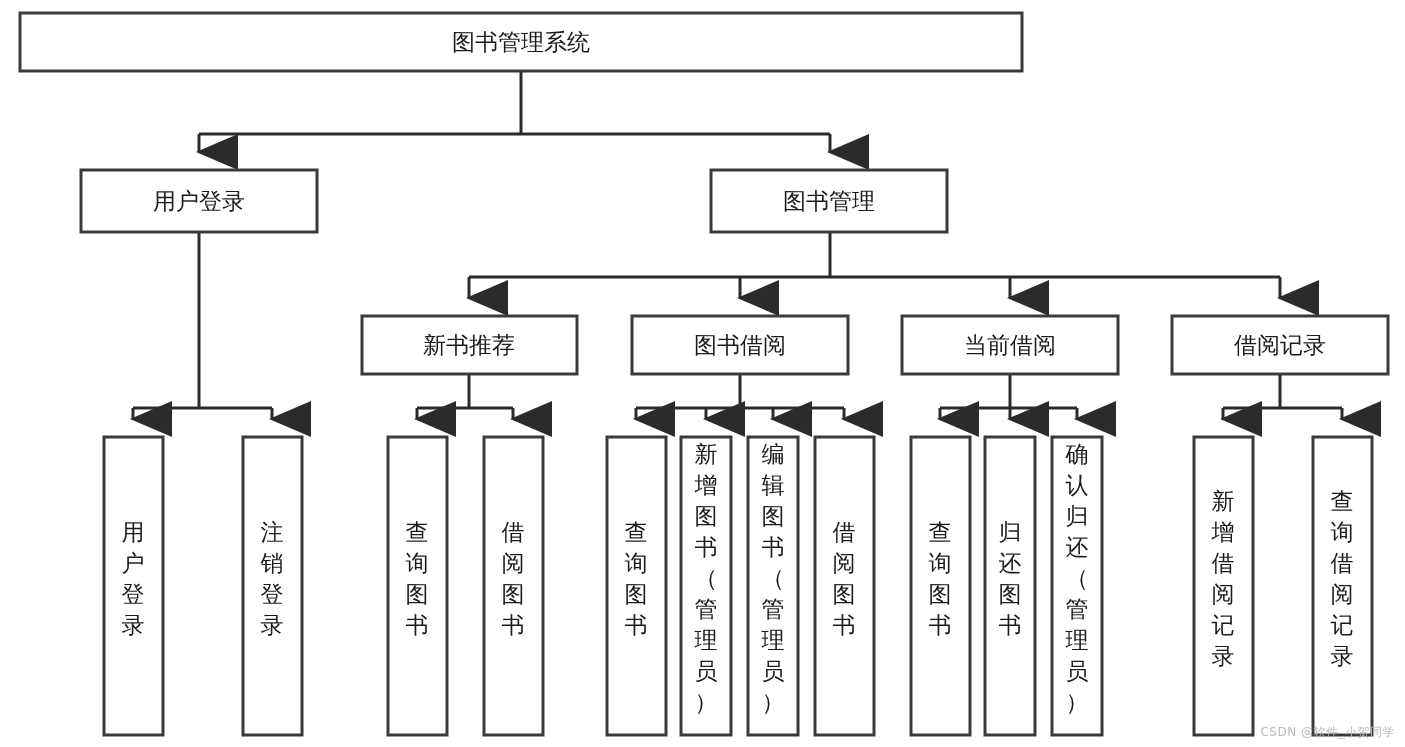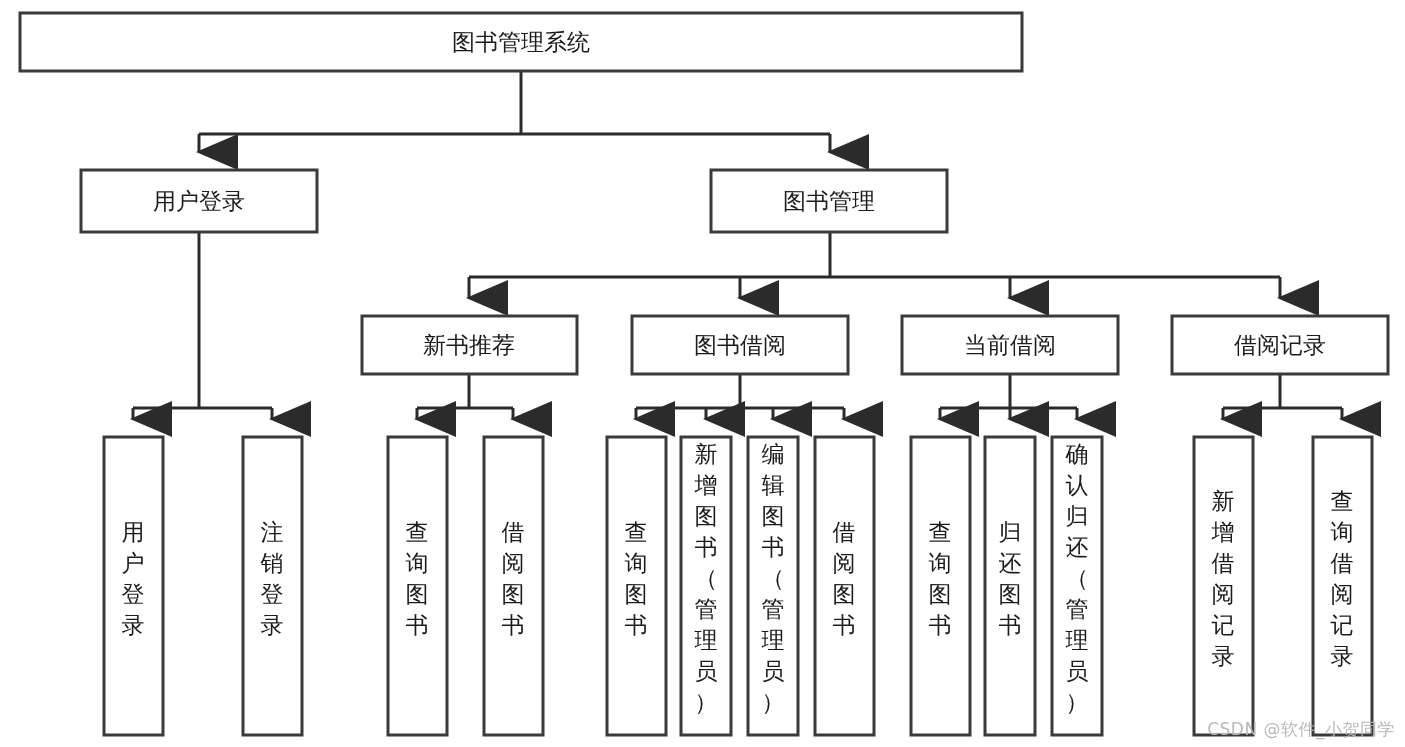--- a/index.html
+++ b/index.html
@@ -47,21 +47,21 @@
   }
   .arrow-head {
     fill: #2b2b2b;
     stroke: none;
   }
   .watermark-text {
     position: absolute;
     right: 10px;
     bottom: 6px;
     font-family: "DejaVu Sans", "Liberation Sans", sans-serif;
-    font-size: 17px;
+    font-size: 12px;
     color: #b9b9b9;
     letter-spacing: 0.5px;
     white-space: nowrap;
     user-select: none;
   }
 </style>
 </head>
 <body>
 
 <svg id="diagram" viewBox="0 0 1405 747">

